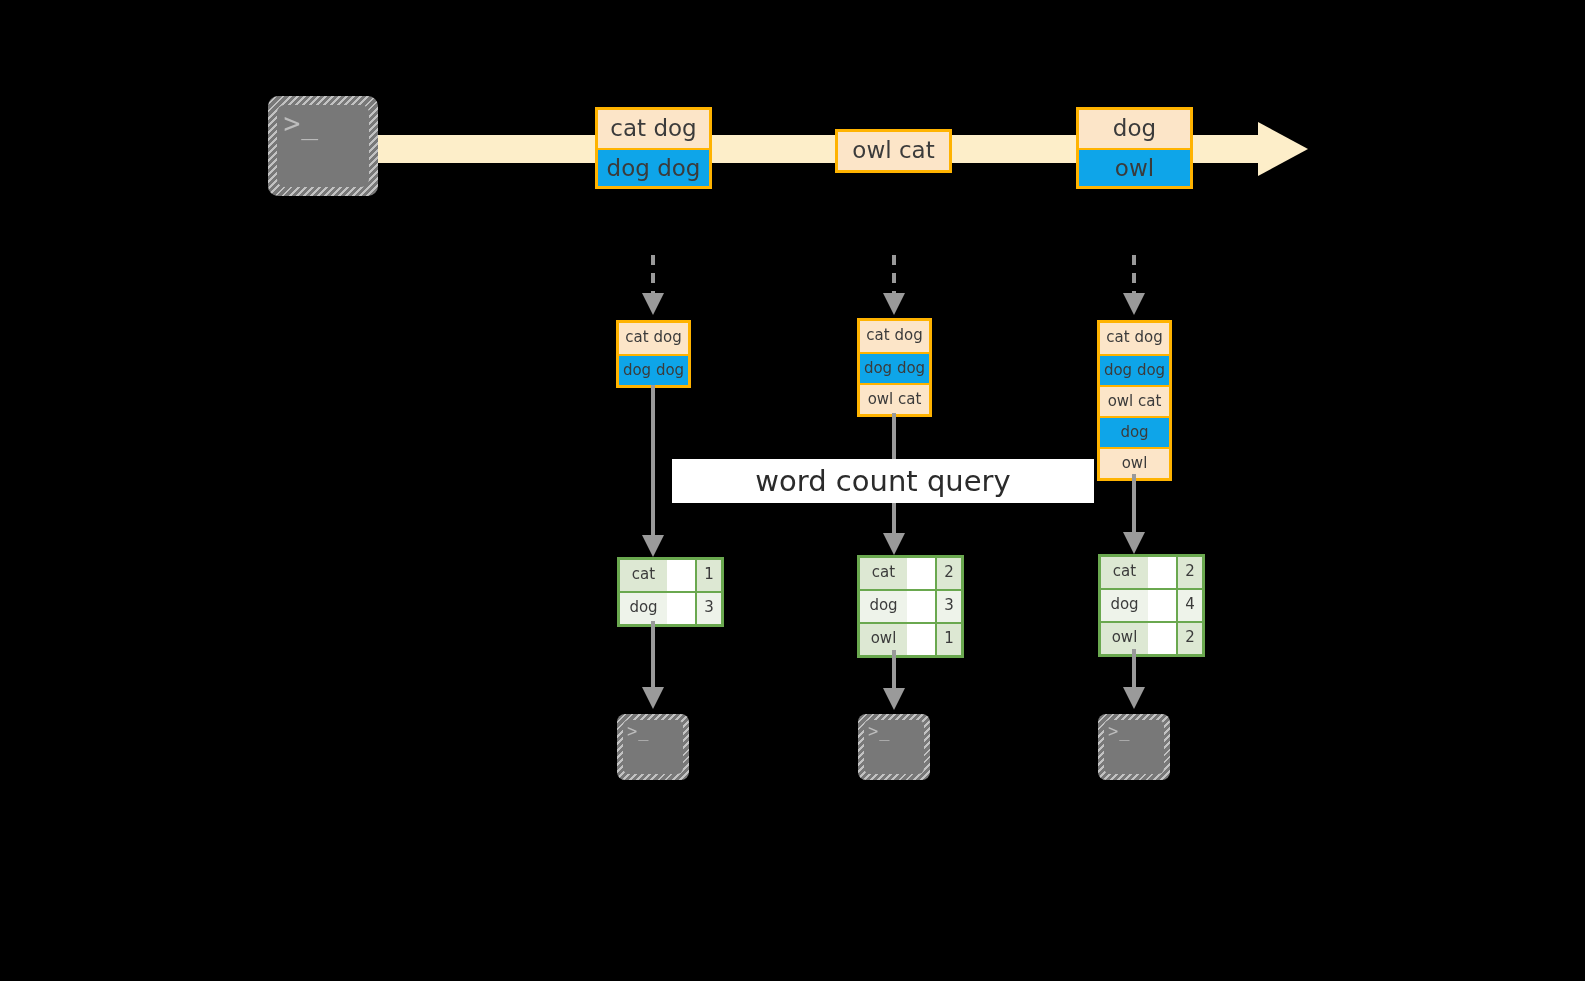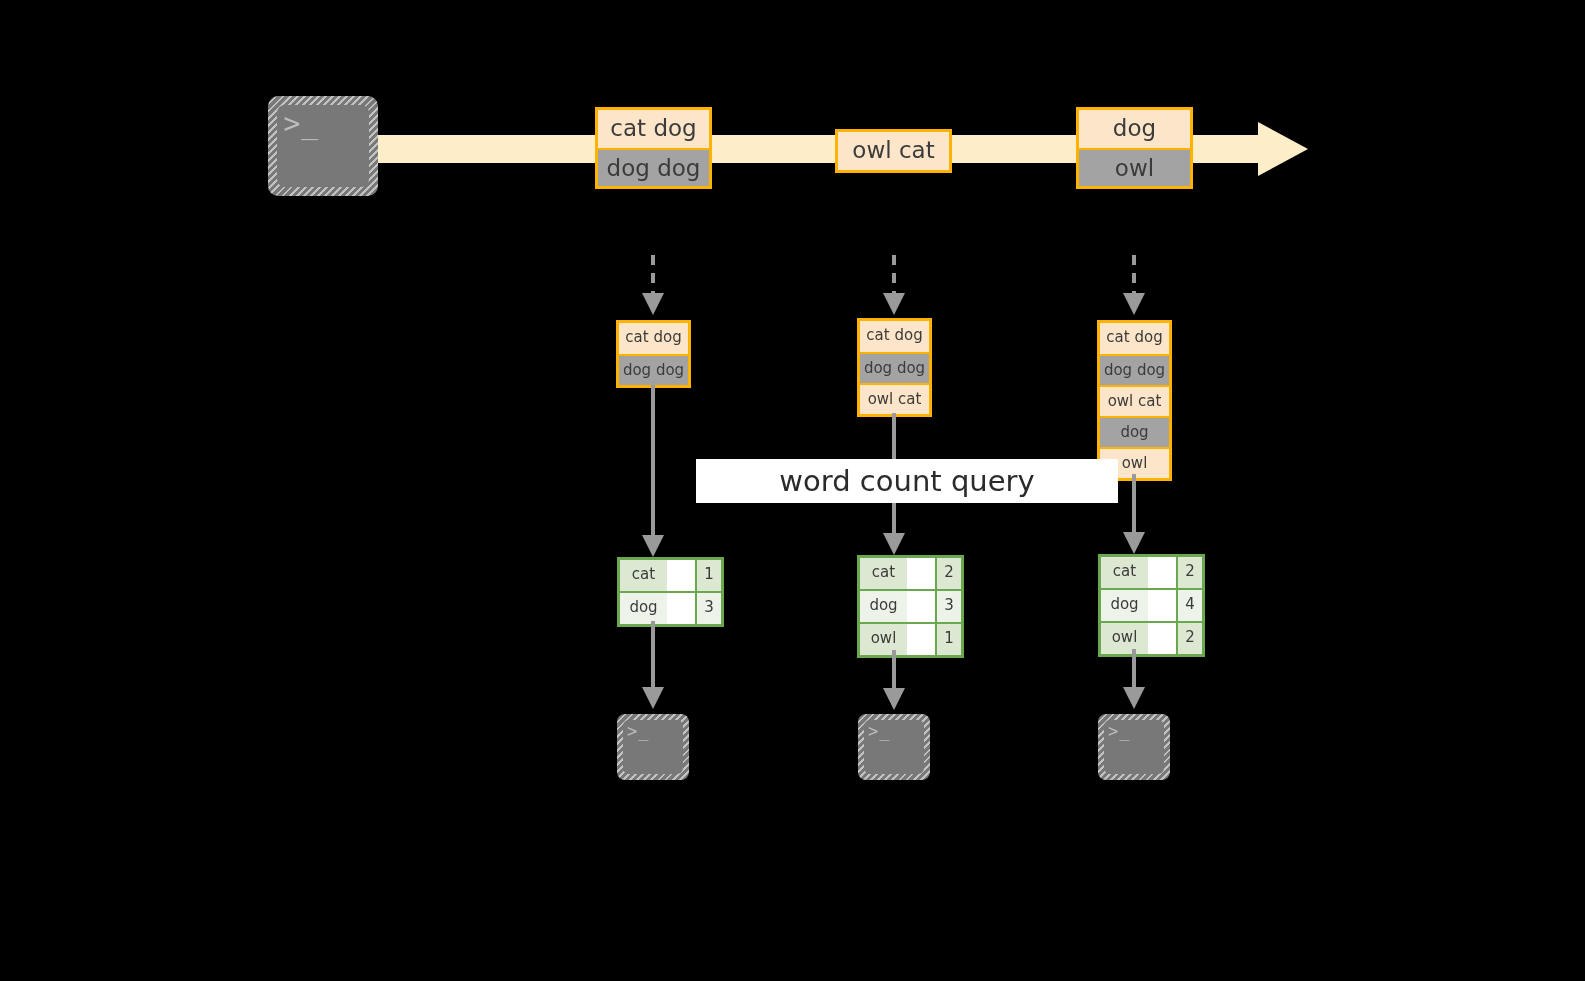--- a/index.html
+++ b/index.html
@@ -72,21 +72,21 @@
   }
   .msgbox .row {
     box-sizing: border-box;
     text-align: center;
     color: #3b3b3b;
     white-space: nowrap;
     overflow: hidden;
   }
   .msgbox .row + .row { border-top: 2px solid #ffb300; }
   .row.shade-a { background: #fce5c8; }
-  .row.shade-b { background: #a3a3a3; }
+  .row.shade-b { background: #0ea5e9; }
 
   
   .msgbox.top .row { height: 38px; line-height: 36px; font-size: 23px; }
   
   .msgbox.mid { border-width: 3px; }
   .msgbox.mid .row { height: 31px; line-height: 29px; font-size: 15px; }
   .msgbox.mid .row + .row { border-top: 2px solid #ffb300; }
 
   
   .restable {
@@ -207,21 +207,21 @@
 
   <div class="v-arrow-line" style="left:651px; top:385px; height:152px;"></div>
   <div class="v-arrow-head" style="left:642px; top:535px;"></div>
 
   <div class="v-arrow-line" style="left:892px; top:413px; height:122px;"></div>
   <div class="v-arrow-head" style="left:883px; top:533px;"></div>
 
   <div class="v-arrow-line" style="left:1132px; top:474px; height:60px;"></div>
   <div class="v-arrow-head" style="left:1123px; top:532px;"></div>
 
-  <div class="query-label" style="left:696px; top:459px; width:422px; height:44px;">word count query</div>
+  <div class="query-label" style="left:672px; top:459px; width:422px; height:44px;">word count query</div>
 
   <div class="restable" style="left:617px; top:557px;">
     <div class="trow shade-a">
       <div class="cell key">cat</div>
       <div class="cell val">1</div>
     </div>
     <div class="trow shade-b">
       <div class="cell key">dog</div>
       <div class="cell val">3</div>
     </div>

